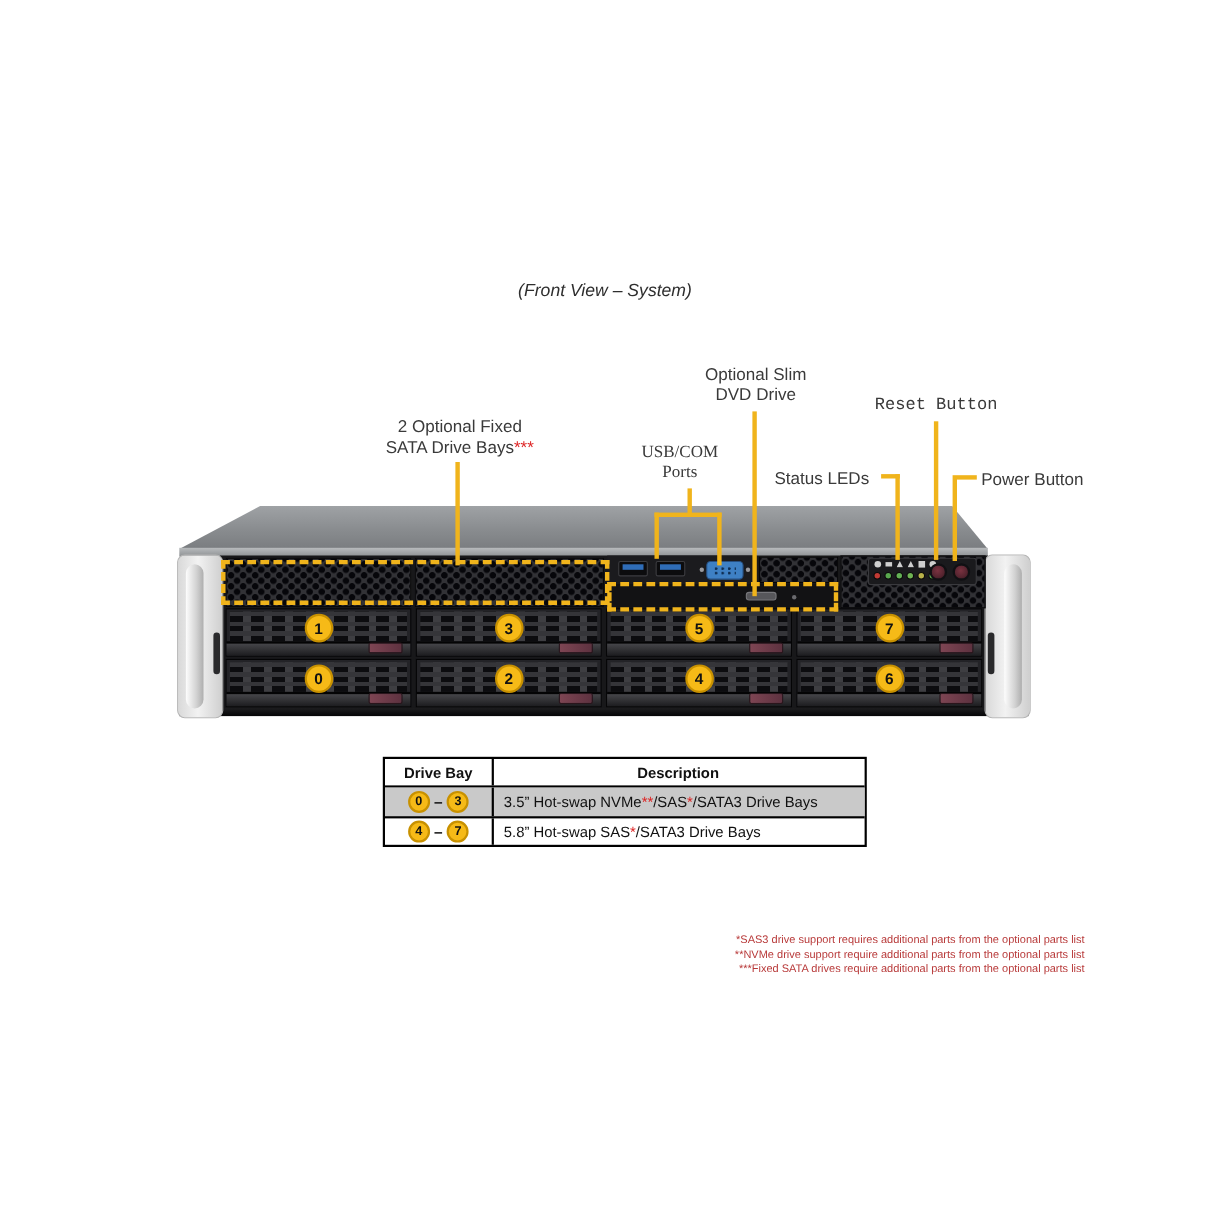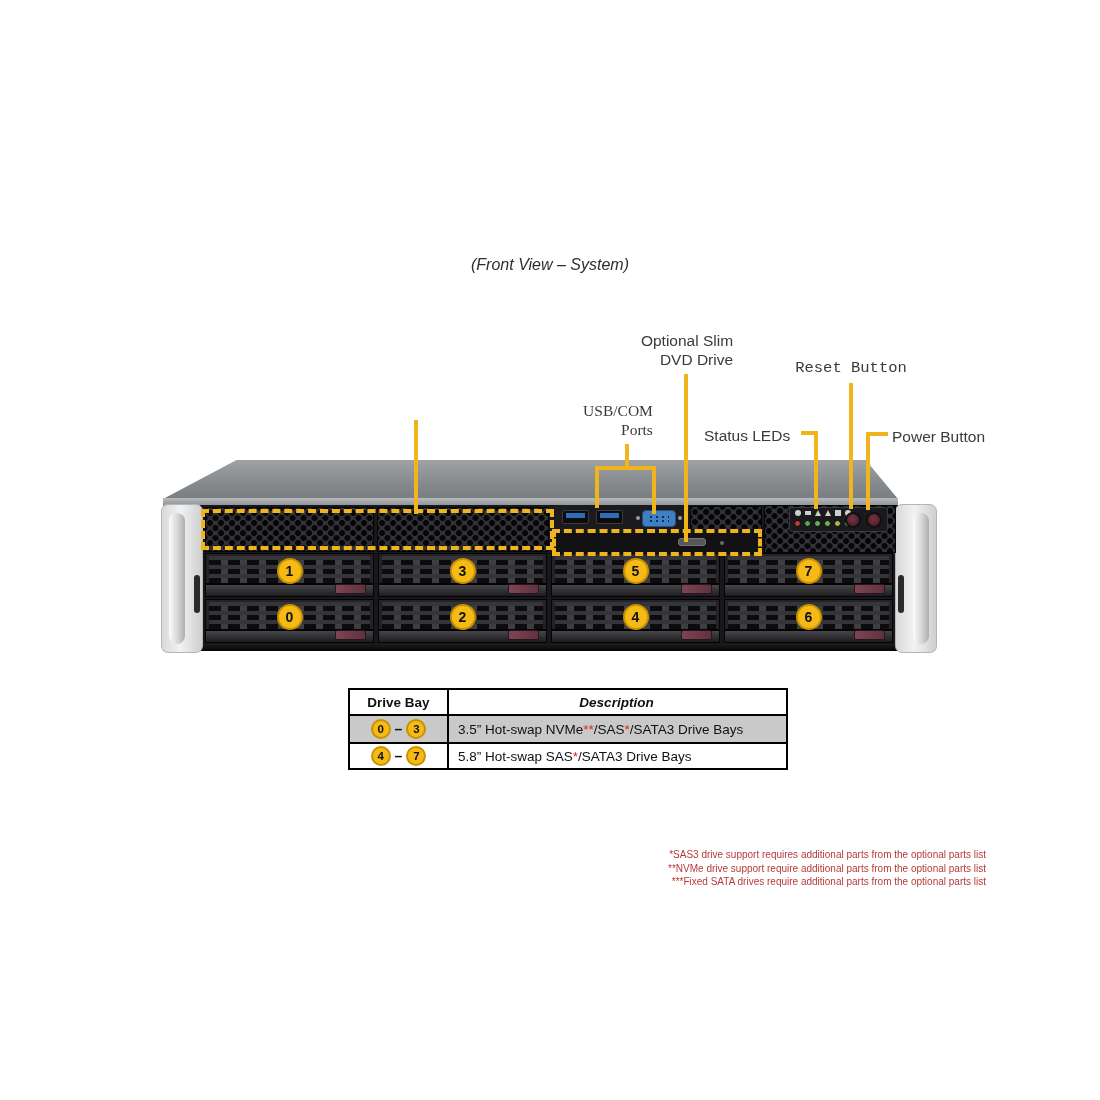--- a/index.html
+++ b/index.html
@@ -8,21 +8,21 @@
     --latch-maroon:#7e4553; --row-gray:#c9c9c9;
   }
   *{margin:0;padding:0;box-sizing:border-box;}
   body{background:#fff;font-family:"Liberation Sans",sans-serif;}
   .page{position:relative;width:1100px;height:964px;background:#fff;overflow:hidden;}
 
   
   .fig-title{position:absolute;left:0;top:256px;width:1100px;text-align:center;
     font-size:16px;font-style:italic;color:#2e2e2e;}
   .label{position:absolute;font-size:15.5px;color:var(--label-text);line-height:19px;
-    text-align:right;white-space:pre-line;}
+    text-align:center;white-space:pre-line;}
   .lbl-center{transform:translateX(-50%);}
 
   
   .cl{position:absolute;background:var(--accent);z-index:30;}
 
   
   .chassis-top{position:absolute;left:163px;top:460px;width:735px;height:39px;
     background:linear-gradient(180deg,#9fa2a5 0%,#898c8f 55%,#7a7d80 100%);
     clip-path:polygon(10% 0,95.6% 0,100% 100%,0 100%);}
   .chassis-lip{position:absolute;left:163px;top:498px;width:735px;height:8px;
@@ -120,20 +120,22 @@
 </style>
 </head>
 <body>
 
 <div class="page">
 
   <div class="fig-title">(Front View – System)</div>
 
   <div class="label lbl-center" style="left:687px;top:331px;"><span>Optional Slim
 DVD Drive</span></div>
+  <div class="label lbl-center" style="left:418px;top:379px;"><span>2 Optional Fixed
+SATA Drive Bays</span><span class="red">***</span></div>
   <div class="label lbl-center" style="left:618px;top:401px;font-family:Liberation Serif, serif;"><span>USB/COM
 Ports</span></div>
   <div class="label lbl-center" style="left:851px;top:359px;font-family:Liberation Mono, monospace;"><span>Reset Button</span></div>
   <div class="label" style="left:704px;top:426px;"><span>Status LEDs</span></div>
   <div class="label" style="left:892px;top:427px;"><span>Power Button</span></div>
 
   <div class="cl" style="left:414px;top:420px;width:4px;height:94px;"></div>
   <div class="cl" style="left:684px;top:374px;width:4px;height:168px;"></div>
   <div class="cl" style="left:625px;top:444px;width:4px;height:26px;"></div>
   <div class="cl" style="left:595px;top:466px;width:61px;height:4px;"></div>
@@ -263,21 +265,21 @@
       <div class="tray-vents"></div>
       <div class="bay-circle">6</div>
       <div class="tray-handle">
         <div class="latch"></div>
       </div>
     </div>
 
   <div class="spec-table">
     <div class="t-row t-head">
       <div class="t-cell c1">Drive Bay</div>
-      <div class="t-cell c2" style="justify-content:center;padding-left:0;font-style:italic;">Description</div>
+      <div class="t-cell c2" style="justify-content:center;padding-left:0;">Description</div>
     </div>
     <div class="t-row t-body row-gray">
       <div class="t-cell c1">
         <div class="bay-range">
           <span class="mini-circle">0</span>
           <span class="range-dash">–</span>
           <span class="mini-circle">3</span>
         </div>
       </div>
       <div class="t-cell c2">

